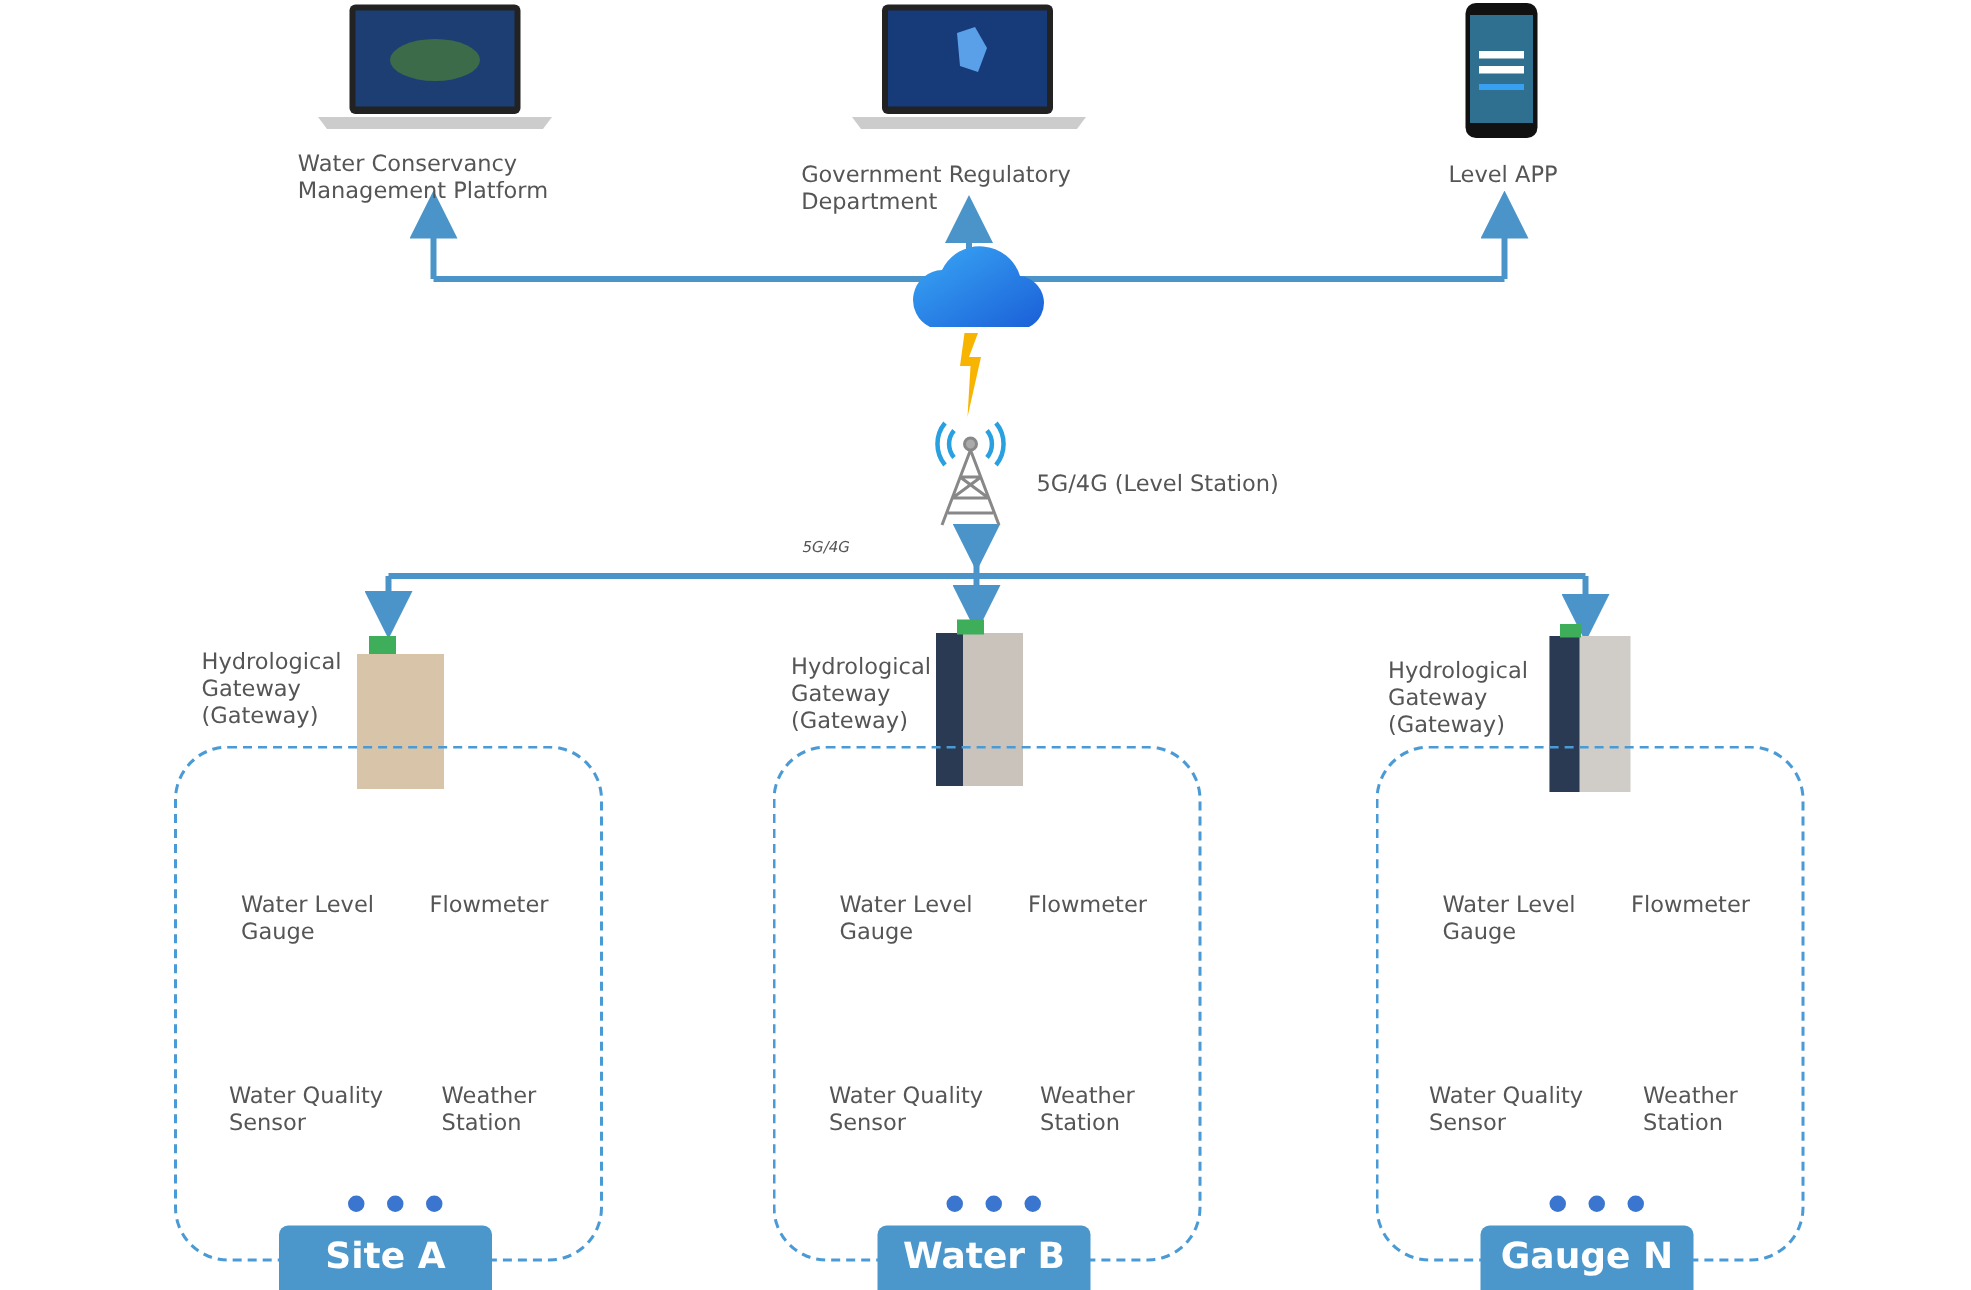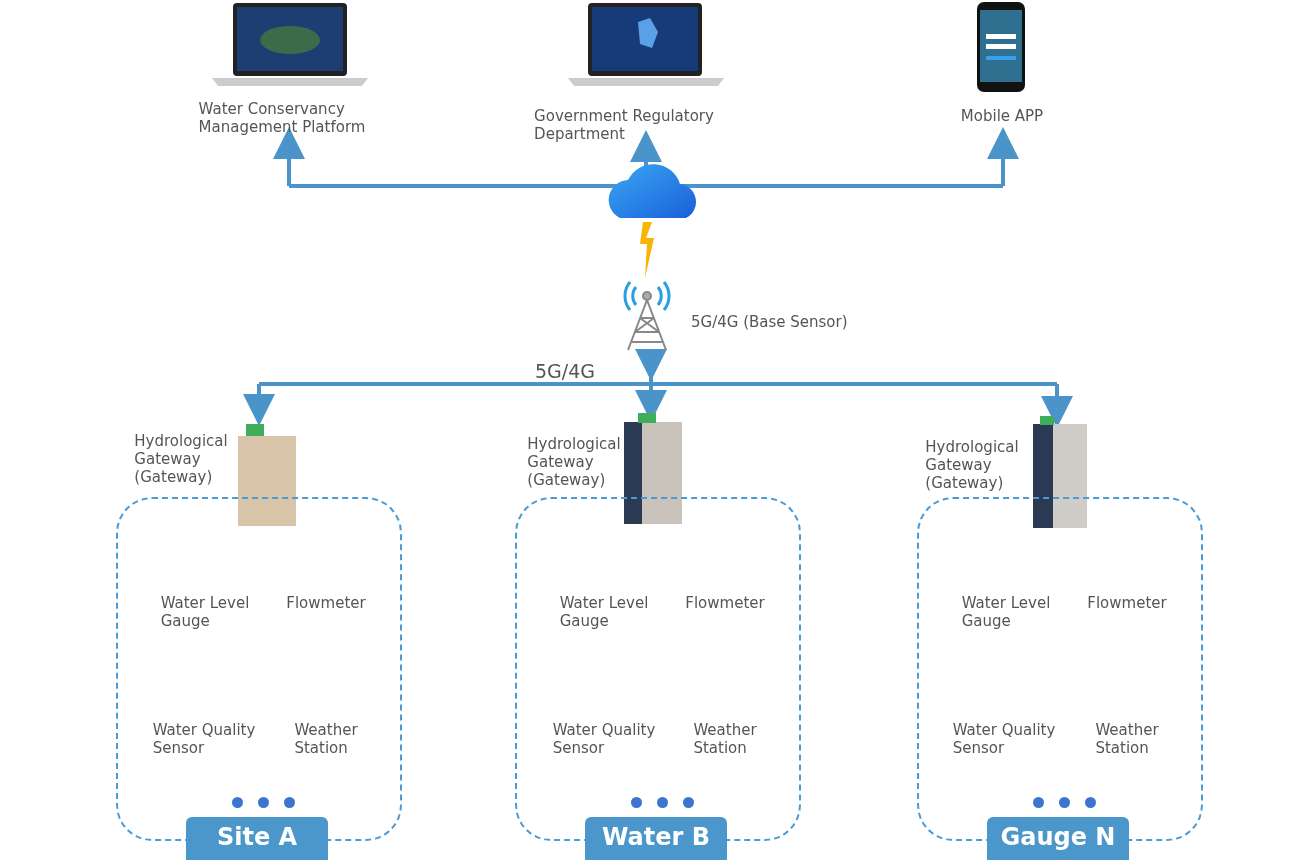--- a/index.html
+++ b/index.html
@@ -83,23 +83,23 @@
     <rect x="1033" y="424" width="54" height="104" fill="#d0cdc8"></rect>
     <rect x="1033" y="424" width="20" height="104" fill="#2a3a52"></rect>
     <rect x="1040" y="416" width="14" height="9" fill="#3fae5a"></rect>
   </g>
 </svg>
 
 <div class="lbl" style="left:282px;top:100px;white-space:pre;">Water Conservancy
 Management Platform</div>
 <div class="lbl" style="left:624px;top:107px;white-space:pre;">Government Regulatory
 Department</div>
-<div class="lbl" style="left:1002px;top:107px;">Mobile APP</div>
-<div class="abs" style="left:691px;top:313px;font-size:15px;">5G/4G (Base Sensor)</div>
-<div class="abs" style="left:535px;top:360px;font-size:19px;">5G/4G</div>
+<div class="lbl" style="left:1002px;top:107px;">Level APP</div>
+<div class="abs" style="left:691px;top:313px;font-size:15px;">5G/4G (Level Station)</div>
+<div class="abs" style="left:535px;top:360px;font-size:10px;font-style:italic;">5G/4G</div>
 
 <div class="site-box" style="left:116px;top:497px;width:282px;height:340px;"></div>
 <div class="lbl" style="left:181px;top:432px;white-space:pre;">Hydrological
 Gateway
 (Gateway)</div>
 <div class="lbl" style="left:205px;top:594px;white-space:pre;">Water Level
 Gauge</div>
 <div class="lbl" style="left:326px;top:594px;white-space:pre;">Flowmeter</div>
 <div class="lbl" style="left:204px;top:721px;white-space:pre;">Water Quality
 Sensor</div>

